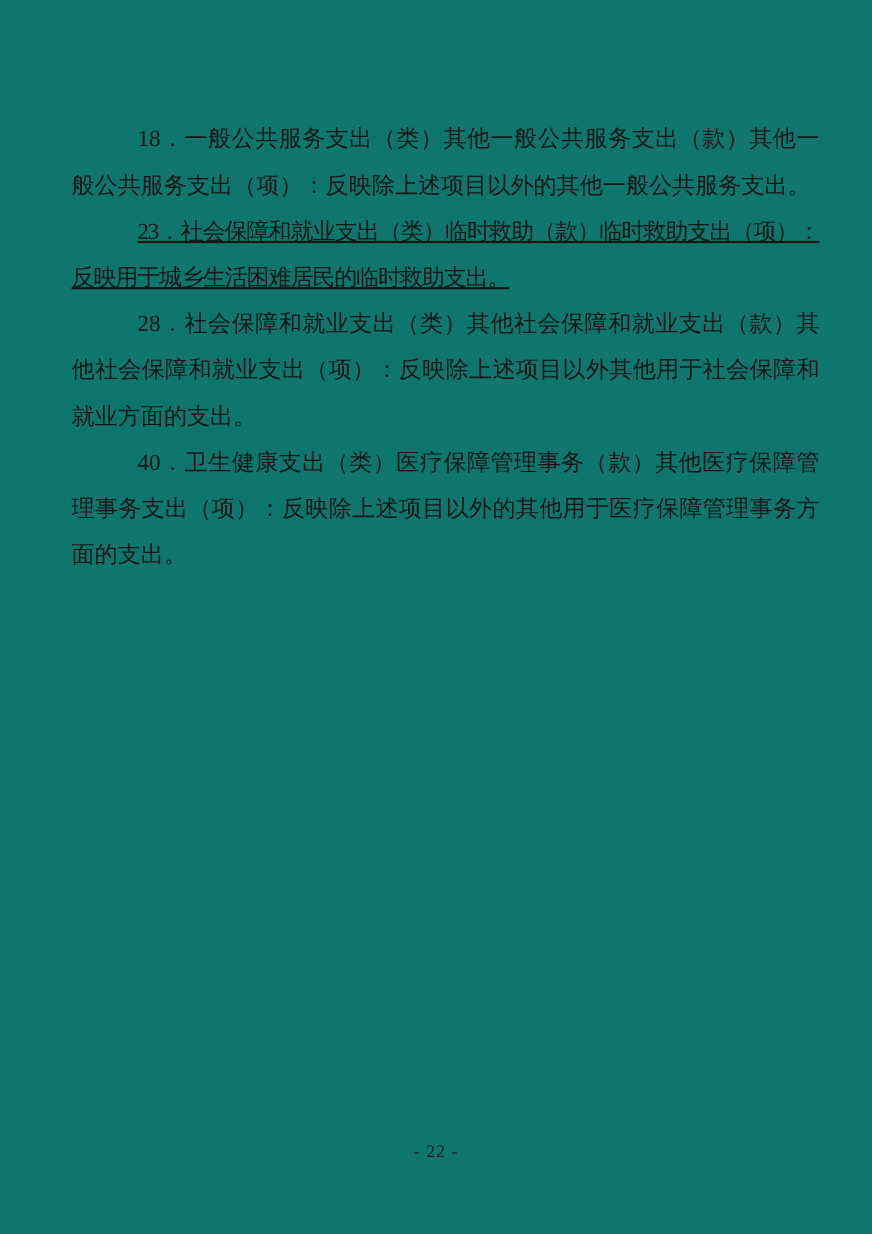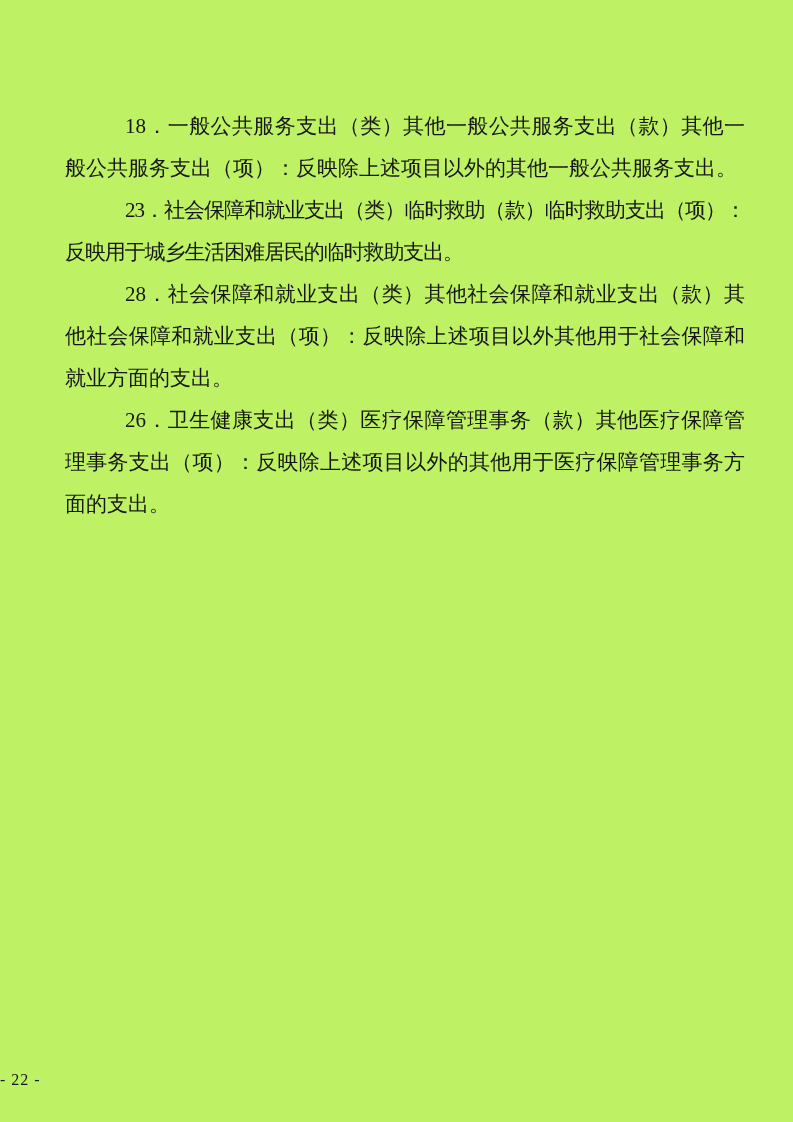--- a/index.html
+++ b/index.html
@@ -4,21 +4,21 @@
 <style>
   html, body {
     margin: 0;
     padding: 0;
     background: #ffffff;
   }
   .page {
     position: relative;
     width: 793px;
     height: 1122px;
-    background: #bef264;
+    background: #0f766e;
     box-sizing: border-box;
     padding: 105px 48px 0 65px;
     overflow: hidden;
     font-family: "Liberation Serif", "DejaVu Serif", serif;
     color: #161616;
   }
   .body-text {
     width: 680px;
   }
   p.def {
@@ -28,39 +28,39 @@
     line-height: 42px;
     text-align: justify;
     text-indent: 60px;
     word-break: normal;
     overflow-wrap: break-word;
     font-weight: 400;
   }
   
   p.def.squeeze {
     letter-spacing: -1.1px;
+    text-decoration: underline;
   }
   .page-number {
     position: absolute;
     top: 1038px;
     left: 0;
     width: 793px;
-    text-align: left;
+    text-align: center;
     font-size: 16px;
     line-height: 20px;
     letter-spacing: 1px;
     color: #1a1a1a;
     font-family: "Liberation Serif", "DejaVu Serif", serif;
-    margin-top: 32px;
   }
 </style>
 </head>
 <body>
 
 <div class="page">
   <div class="body-text">
     <p class="def">18．一般公共服务支出（类）其他一般公共服务支出（款）其他一般公共服务支出（项）：反映除上述项目以外的其他一般公共服务支出。</p>
     <p class="def squeeze">23．社会保障和就业支出（类）临时救助（款）临时救助支出（项）：反映用于城乡生活困难居民的临时救助支出。</p>
     <p class="def">28．社会保障和就业支出（类）其他社会保障和就业支出（款）其他社会保障和就业支出（项）：反映除上述项目以外其他用于社会保障和就业方面的支出。</p>
-    <p class="def">26．卫生健康支出（类）医疗保障管理事务（款）其他医疗保障管理事务支出（项）：反映除上述项目以外的其他用于医疗保障管理事务方面的支出。</p>
+    <p class="def">40．卫生健康支出（类）医疗保障管理事务（款）其他医疗保障管理事务支出（项）：反映除上述项目以外的其他用于医疗保障管理事务方面的支出。</p>
   </div>
   <div class="page-number">- 22 -</div>
 </div>
 
 </body></html>

